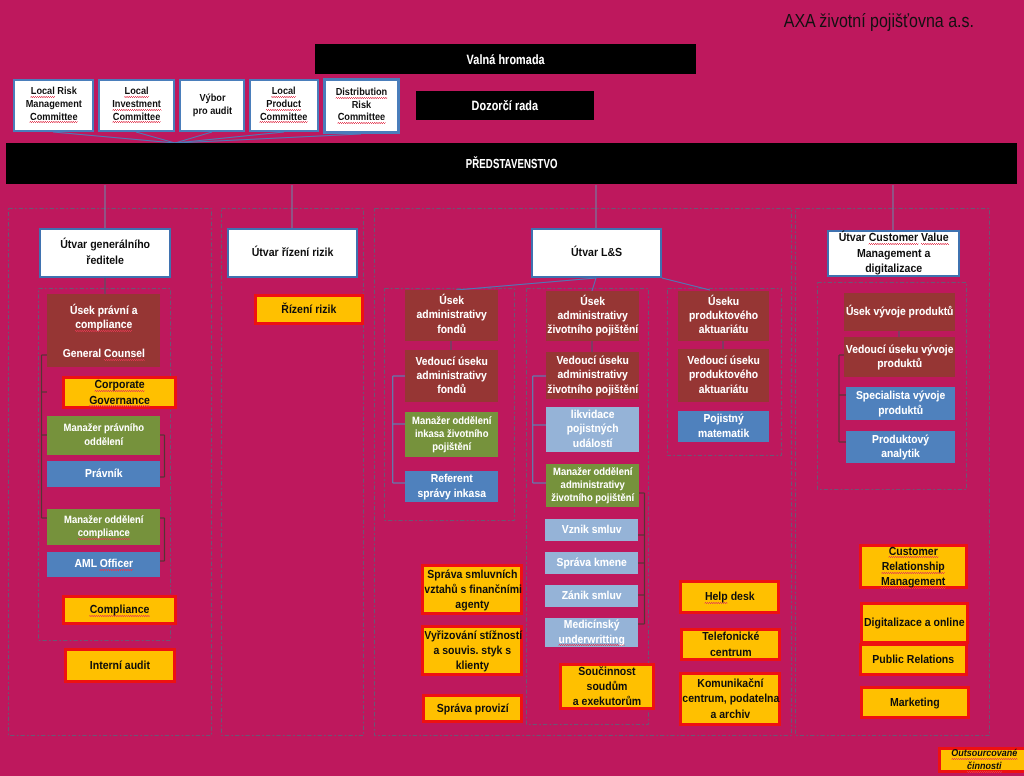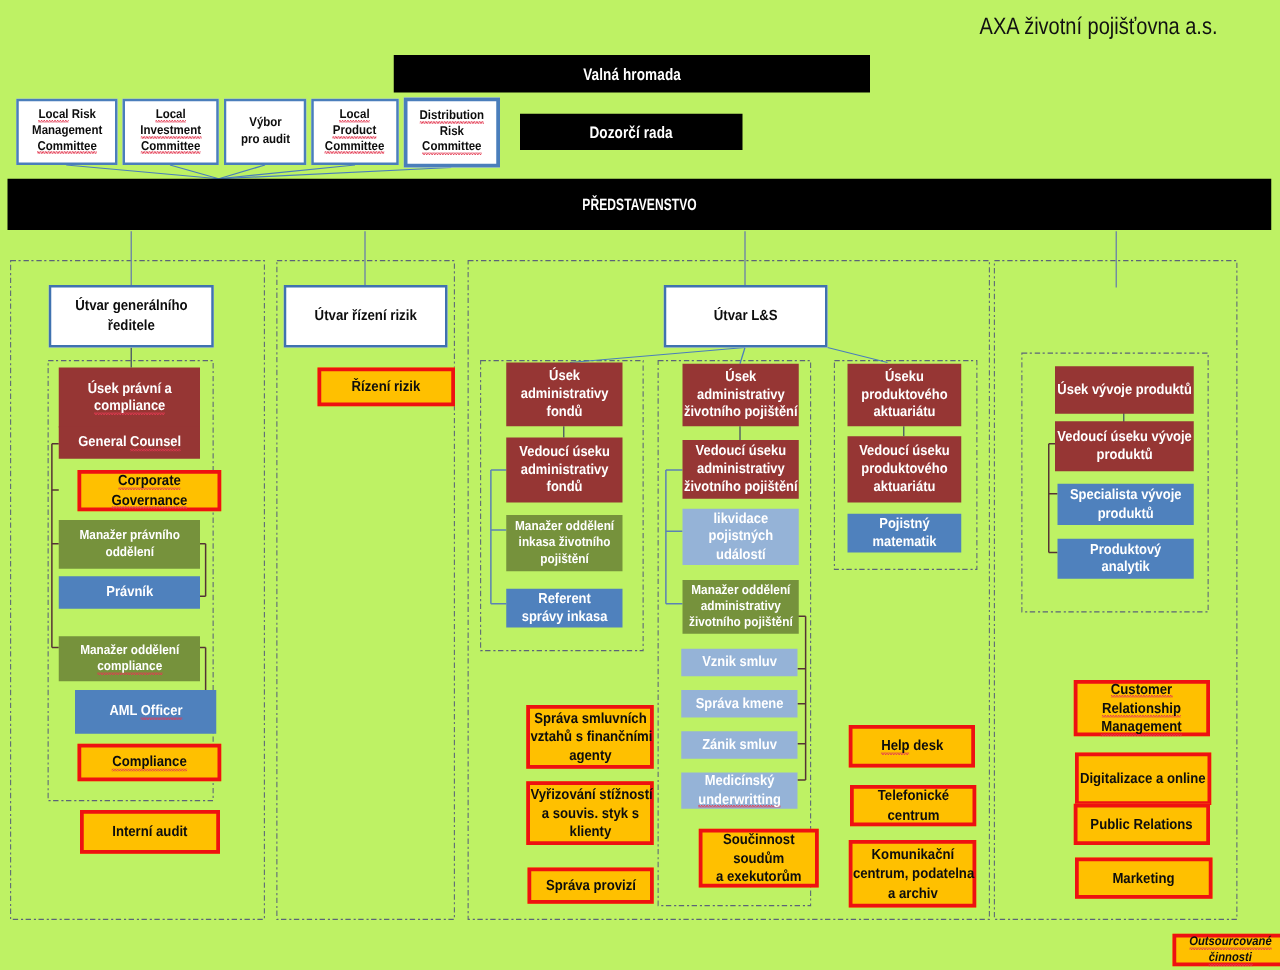--- a/index.html
+++ b/index.html
@@ -1,20 +1,20 @@
 <!DOCTYPE html>
 <html><head>
 <meta charset="utf-8">
 <title>AXA zivotni pojistovna a.s. - organizacni struktura</title>
 <style>
   html,body{margin:0;padding:0;background:#ffffff;}
   body{width:1024px;height:776px;overflow:hidden;
        font-family:"Liberation Sans",sans-serif;
        -webkit-font-smoothing:antialiased;text-rendering:geometricPrecision;}
-  #canvas{position:relative;width:1024px;height:776px;background:#bef264;}
+  #canvas{position:relative;width:1024px;height:776px;background:#be185d;}
   .abs{position:absolute;box-sizing:border-box;display:flex;
        align-items:center;justify-content:center;text-align:center;}
   i.ln{display:block;white-space:nowrap;font-style:inherit;}
   .abs > span{display:block;width:111.11%;flex:0 0 auto;margin-left:-5.555%;margin-right:-5.555%;transform:scaleX(0.9) translateZ(0);transform-origin:center center;backface-visibility:hidden;}
   .company-title{font-size:19.0px;color:#111;font-weight:400;justify-content:flex-end;}
   .company-title > span{text-align:right;width:100%;margin:0;transform:scaleX(0.843);transform-origin:right center;}
   .blackbar{background:#000000;color:#ffffff;font-weight:bold;font-size:13.3px;letter-spacing:.1px;}
   .blackbar > span{transform:scaleX(0.815);}
   .blackbar.caps > span{transform:scaleX(0.73);}
   .blackbar.caps{font-size:13.2px;}
@@ -167,20 +167,27 @@
   <div class="abs unit" style="left:227px;top:228px;width:131px;height:50px">
       <span>
         <i class="ln">Útvar řízení rizik</i>
       </span>
     </div>
   <div class="abs unit" style="left:531px;top:228px;width:131px;height:50px">
       <span>
         <i class="ln">Útvar L&amp;S</i>
       </span>
     </div>
+  <div class="abs unit" style="left:827px;top:230px;width:133px;height:47px">
+      <span>
+        <i class="ln">Útvar <u class="sq">Customer</u> <u class="sq">Value</u></i>
+        <i class="ln">Management a</i>
+        <i class="ln">digitalizace</i>
+      </span>
+    </div>
 
   <div class="abs dred" style="left:47px;top:294px;width:113px;height:48px">
       <span>
         <i class="ln">Úsek právní a</i>
         <i class="ln"><u class="sq">compliance</u></i>
       </span>
     </div>
   <div class="abs dred" style="left:47px;top:341px;width:113px;height:26px">
       <span>
         <i class="ln">General <u class="sq">Counsel</u></i>
@@ -202,21 +209,21 @@
       <span>
         <i class="ln">Právník</i>
       </span>
     </div>
   <div class="abs green" style="left:47px;top:509px;width:113px;height:36px">
       <span>
         <i class="ln">Manažer oddělení</i>
         <i class="ln"><u class="sq">compliance</u></i>
       </span>
     </div>
-  <div class="abs blue" style="left:60px;top:552px;width:113px;height:35px">
+  <div class="abs blue" style="left:47px;top:552px;width:113px;height:25px">
       <span>
         <i class="ln">AML <u class="sq">Officer</u></i>
       </span>
     </div>
   <div class="abs orange" style="left:46px;top:595px;width:115px;height:30px">
       <span>
         <i class="ln"><u class="sq">Compliance</u></i>
       </span>
     </div>
   <div class="abs orange" style="left:48px;top:648px;width:112px;height:35px">

